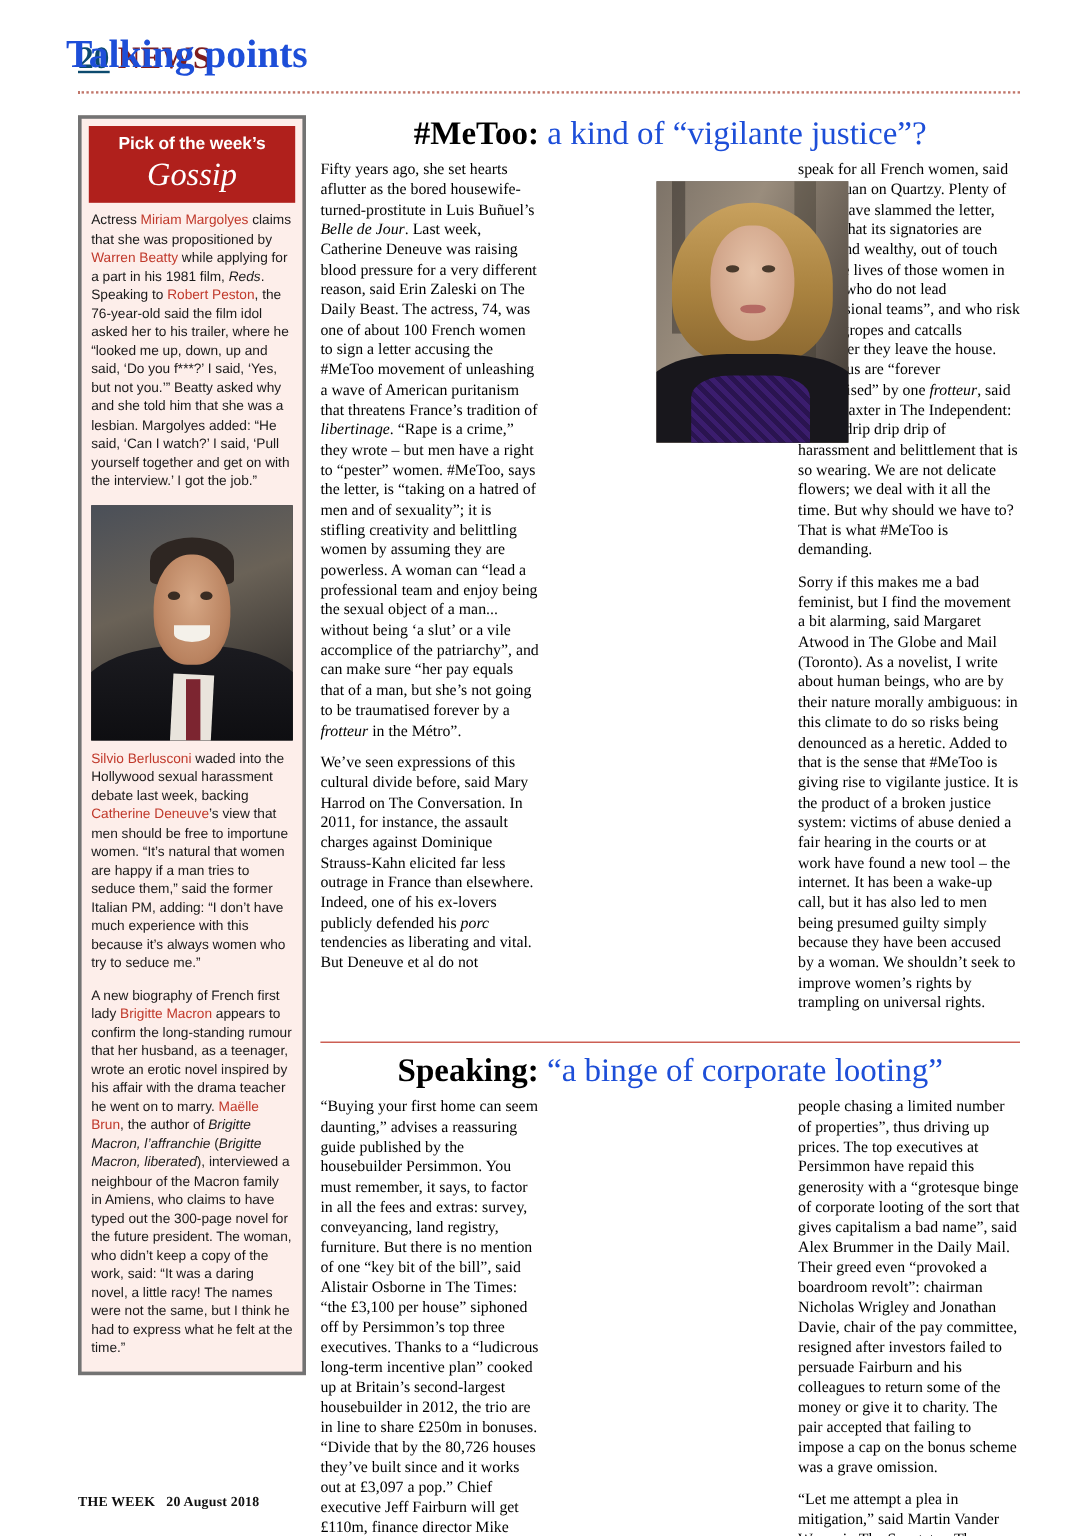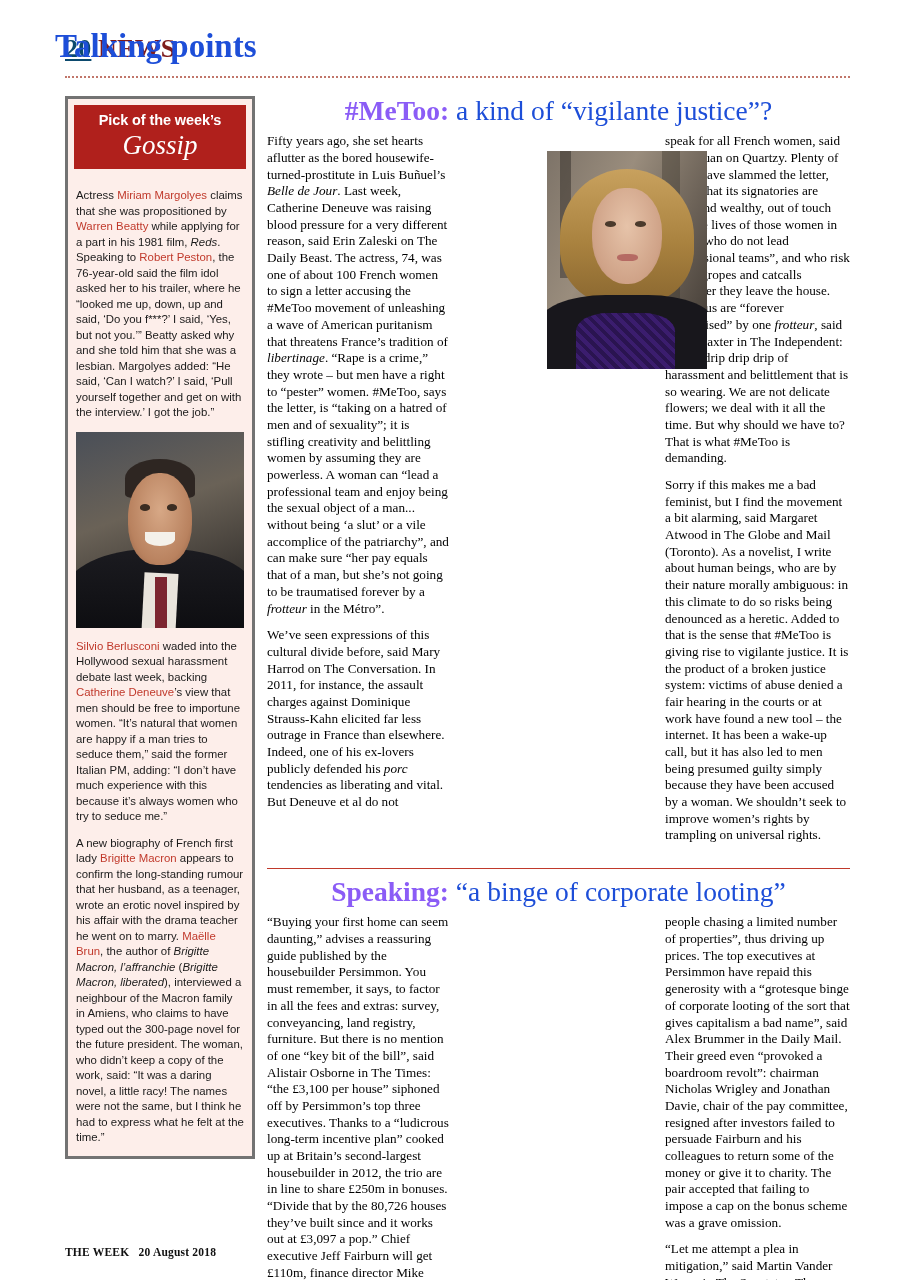--- a/index.html
+++ b/index.html
@@ -86,21 +86,21 @@
     line-height: 1.05;
     margin-top: 3px;
   }
   .gossip-body {
     font-family: "Liberation Sans", sans-serif;
     font-size: 11.4px;
     line-height: 1.36;
     color: #1a1a1a;
     padding: 8px 2px 2px 2px;
   }
-  .gossip-body p { margin: 11px 0 11px 0; }
+  .gossip-body p { margin: 0 0 11px 0; }
   .gossip-body p:last-child { margin-bottom: 2px; }
   .nm { color: #c0392b; }
   .it { font-style: italic; }
 
   .gossip-photo {
     width: 100%;
     height: 196px;
     margin: 2px 0 9px 0;
     position: relative;
     overflow: hidden;
@@ -151,21 +151,21 @@
     width: 583px;
   }
   .art-head {
     text-align: center;
     font-family: "Liberation Serif", serif;
     font-size: 27.5px;
     line-height: 1.1;
     margin: 0 0 7px 0;
     font-weight: normal;
   }
-  .art-head .kw { color: #8b5cf6; font-weight: bold; }
+  .art-head .kw { color: #000000; font-weight: bold; }
   .art-head .rest { color: #1d4ed8; }
 
   
   .metoo-wrap { position: relative; }
   .deneuve-fig {
     position: absolute;
     left: 240px; top: 2px;
     width: 160px;
     z-index: 4;
   }

